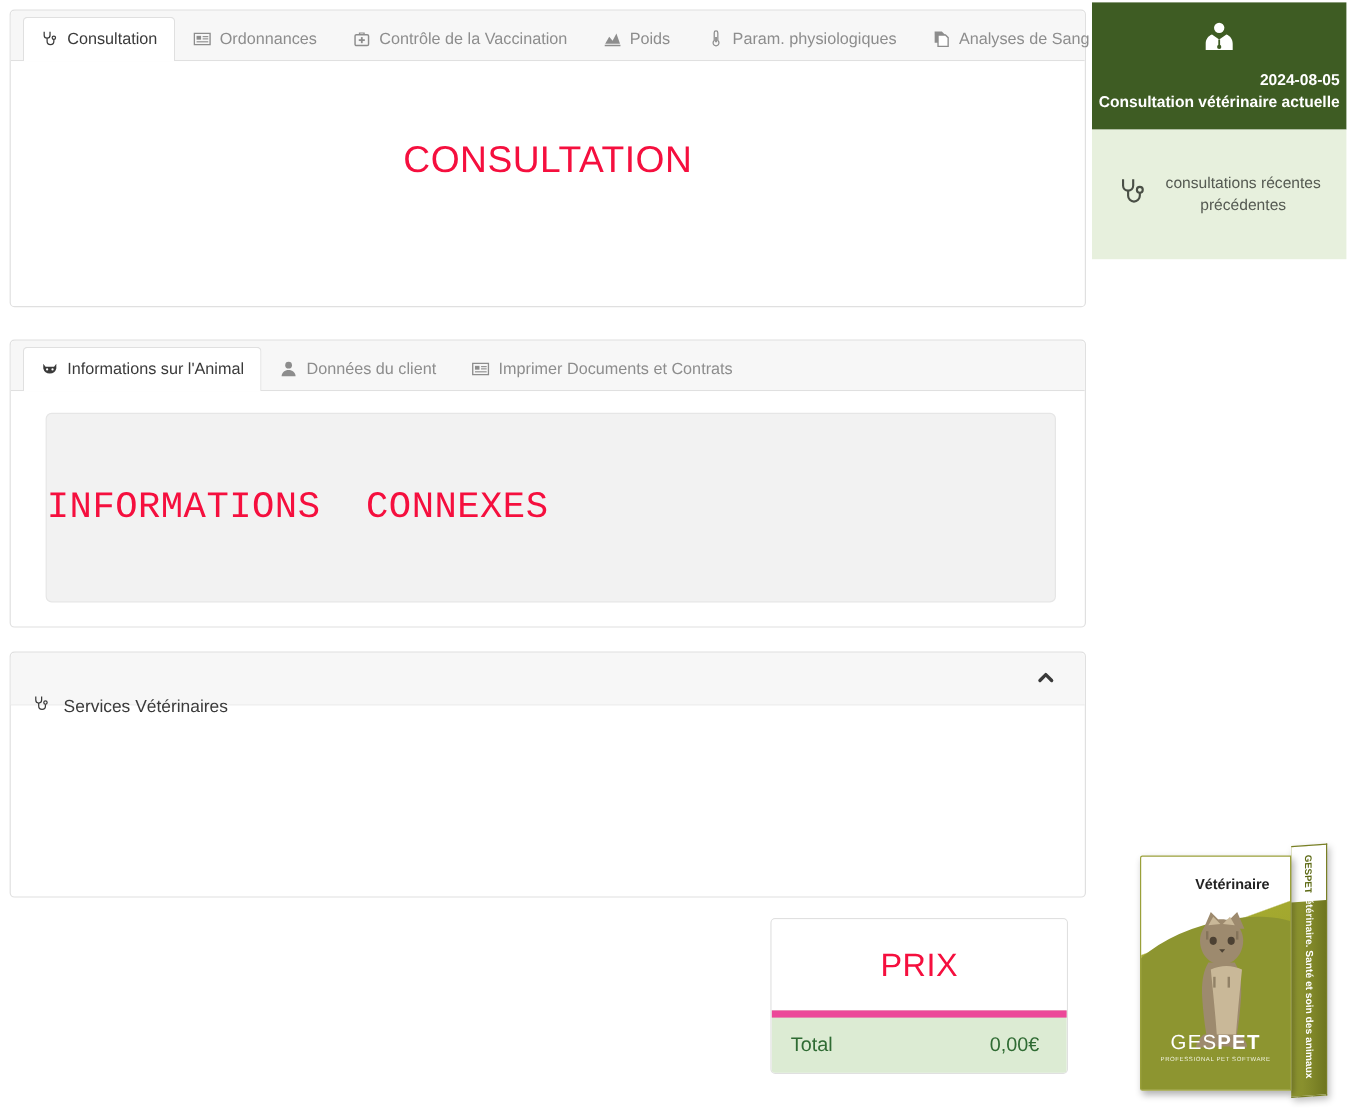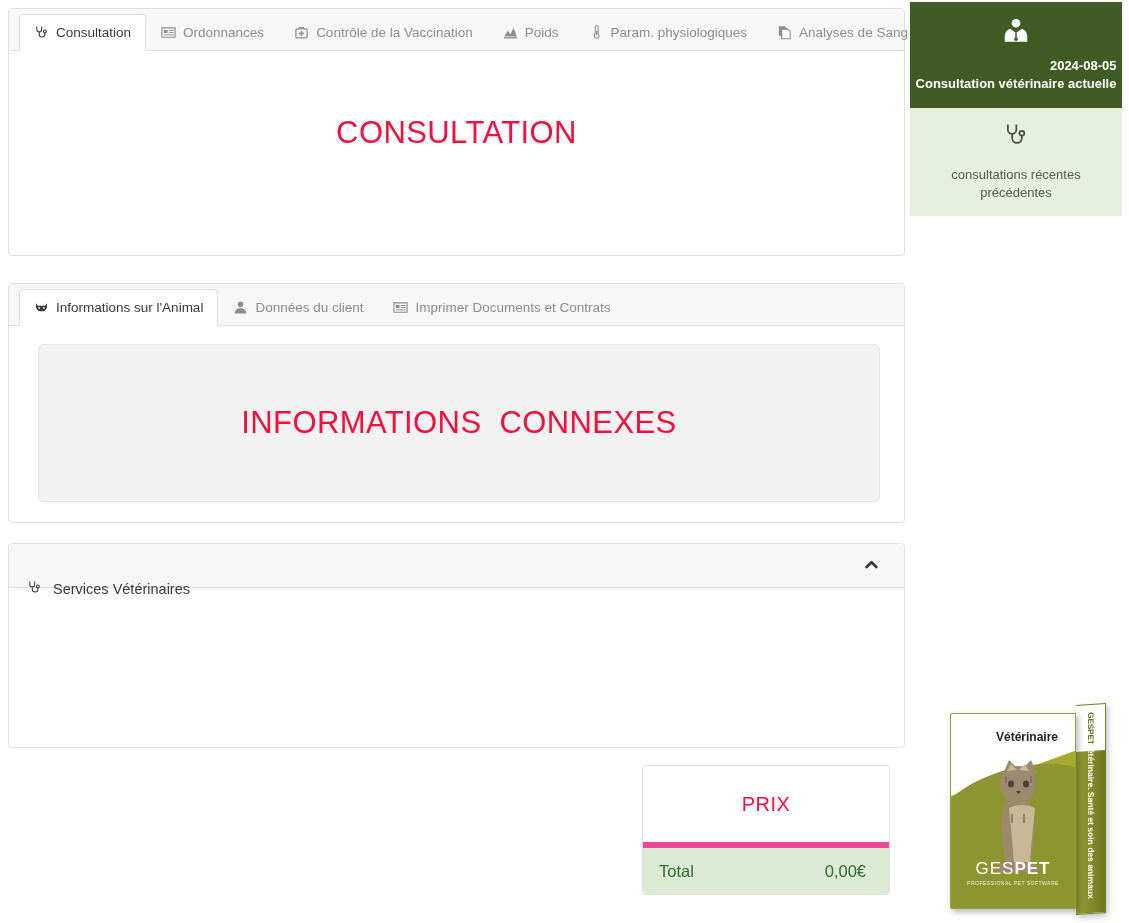--- a/index.html
+++ b/index.html
@@ -79,21 +79,21 @@
   #panel-informations { left: 8px; top: 283px; width: 897px; height: 240px; }
   #panel-informations .body {
     position: absolute; left: 0; right: 0; top: 42px; bottom: 0;
     padding: 18px 24px 20px 29px;
   }
   .greybox {
     width: 100%; height: 100%;
     background: #f2f2f2;
     border: 1px solid #e6e6e6;
     border-radius: 5px;
-    display: flex; align-items: center; justify-content: center;
+    display: flex; align-items: center;  font-family: Liberation Mono, monospace;
   }
 
   
   #panel-services { left: 8px; top: 543px; width: 897px; height: 205px; }
   .panel-head {
     position: absolute; left: 0; right: 0; top: 0; height: 44px;
     background: #f7f7f7;
     border-bottom: 1px solid #e0e0e0;
     border-radius: 4px 4px 0 0;
     display: flex; align-items: center;
@@ -120,21 +120,21 @@
     position: absolute; left: 642px; top: 765px; width: 248px; height: 130px;
     background: #ffffff;
     border: 1px solid #e0e0e0;
     border-radius: 4px;
     overflow: hidden;
   }
   #prix-box .prix-head {
     height: 76px; display: flex; align-items: center; justify-content: center;
     background: #ffffff;
   }
-  #prix-box .prix-head .redcaption { font-size: 20px; }
+  #prix-box .prix-head .redcaption { font-size: 27px; }
   #prix-box .prix-total {
     height: 53px;
     background: #dcebd3;
     border-top: 6px solid #ec4899;
     display: flex; align-items: center; justify-content: space-between;
     padding: 0 23px 0 16px;
     font-size: 16.5px;
     color: #2f6b33;
   }
 
@@ -145,21 +145,21 @@
     color: #ffffff;
     display: flex; flex-direction: column; align-items: center; justify-content: center;
     gap: 6px;
     cursor: pointer;
   }
   #side-current .lines { text-align: right; font-size: 13px; line-height: 1.35; font-weight: bold; }
   #side-recent {
     position: absolute; left: 910px; top: 108px; width: 212px; height: 108px;
     background: #e7f0dd;
     color: #555a52;
-    display: flex; flex-direction: column; align-items: center; justify-content: center;
+    display: flex; align-items: center; justify-content: center;
     gap: 14px;
     cursor: pointer;
   }
   #side-recent .lines { text-align: center; font-size: 13px; line-height: 1.4; }
 
   
   #product-box {
     position: absolute; left: 950px; top: 705px; width: 165px; height: 210px;
   }
   #product-box .front {

